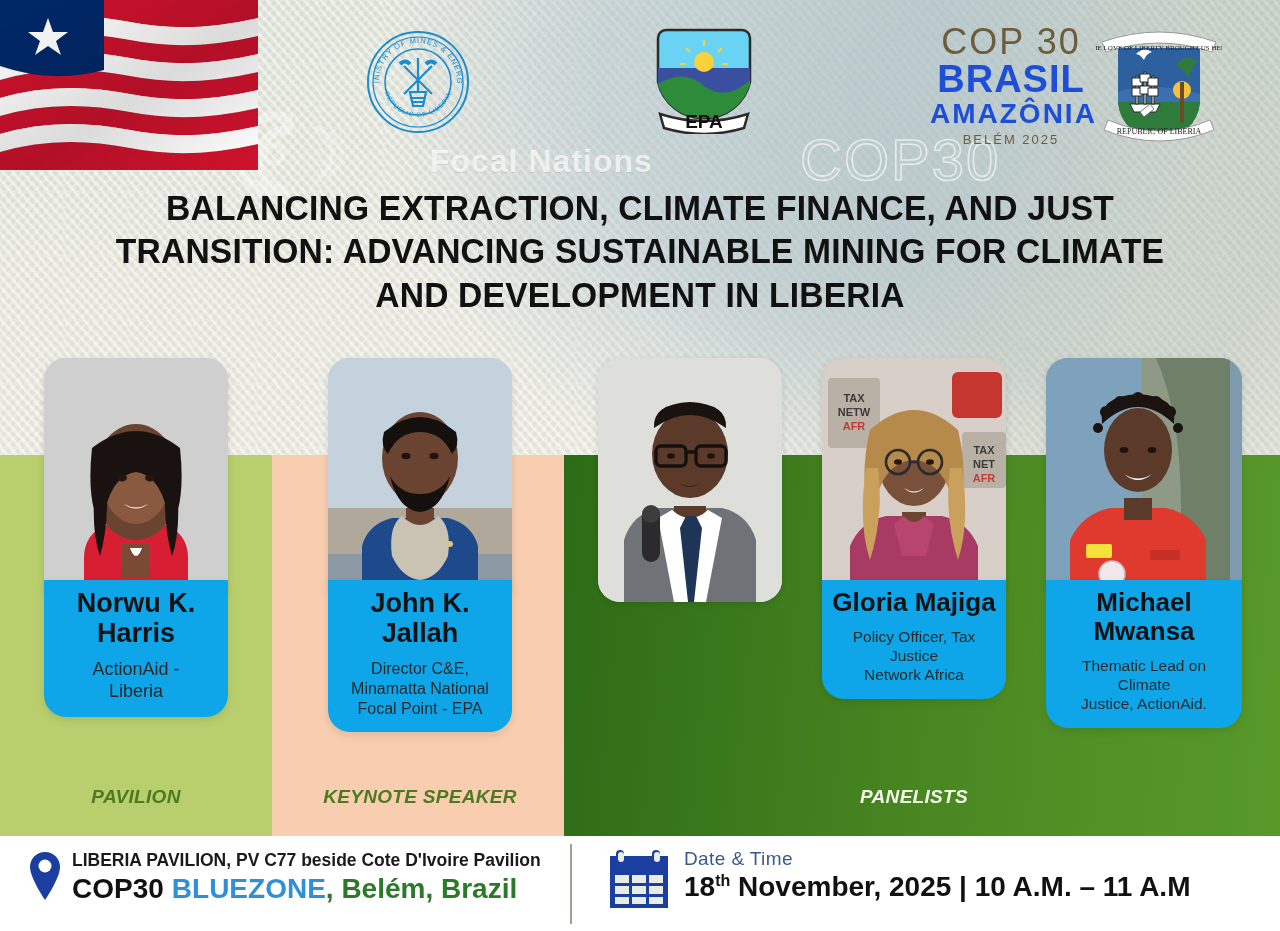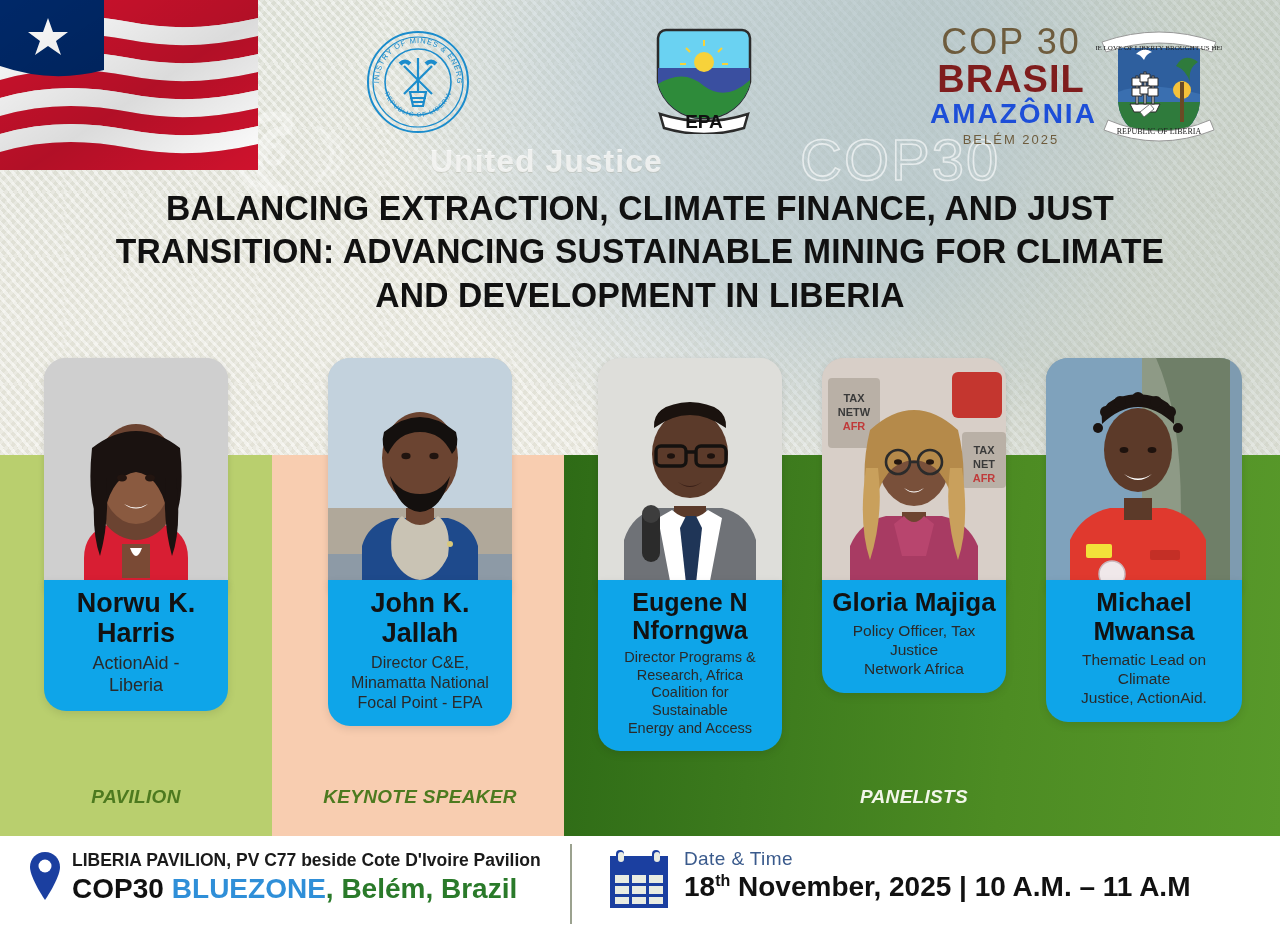--- a/index.html
+++ b/index.html
@@ -48,21 +48,21 @@
     color:transparent;
     -webkit-text-stroke:1.6px rgba(255,255,255,.62);
   }
 
   
   .flag { position:absolute; left:0; top:0; width:258px; height:170px; overflow:hidden; }
   .logo-mme { position:absolute; left:366px; top:30px; width:104px; height:104px; }
   .logo-epa { position:absolute; left:650px; top:22px; width:108px; height:112px; }
   .logo-cop30 { position:absolute; left:930px; top:24px; width:162px; height:122px; text-align:center; }
   .cop30-l1 { font-size:36px; letter-spacing:2px; color:#6e5c3d; font-weight:400; line-height:1; }
-  .cop30-l2 { font-size:38px; font-weight:bold; color:#7f1d1d; letter-spacing:1px; line-height:1.02; }
+  .cop30-l2 { font-size:38px; font-weight:bold; color:#1d4ed8; letter-spacing:1px; line-height:1.02; }
   .cop30-l3 { font-size:28px; font-weight:bold; color:#1d4ed8; letter-spacing:2px; line-height:1.1; }
   .cop30-l4 { font-size:13px; color:#6e5c3d; letter-spacing:2px; margin-top:2px; }
   .logo-coa { position:absolute; left:1096px; top:20px; width:126px; height:126px; }
 
   
   .title {
     position:absolute; left:90px; top:186px; width:1100px;
     text-align:center;
     font-size:35px; font-weight:bold; line-height:1.24;
     letter-spacing:.2px;
@@ -84,21 +84,21 @@
     border-radius:22px; overflow:hidden; position:relative;
     box-shadow:0 2px 6px rgba(0,0,0,.12);
   }
   .info {
     background:#0ea5e9; border-radius:0 0 22px 22px;
     padding:8px 8px 14px; text-align:center;
     margin-top:-22px; position:relative; z-index:2;
     box-shadow:0 3px 8px rgba(0,0,0,.10);
   }
   .info .nm { font-weight:bold; color:#121212; line-height:1.12; }
-  .info .rl { color:#2a2a2a; line-height:1.22; margin-top:5px; }
+  .info .rl { color:#2a2a2a; line-height:1.22; margin-top:11px; }
   .role-tag {
     position:absolute; text-align:center; width:100%;
     font-style:italic; font-weight:bold; letter-spacing:.3px;
   }
   .role-green { color:#4d7a1f; }
   .role-white { color:#f2f6e9; }
 
   
   #card-0 { left:44px; top:358px; width:184px; }
   #card-0 .photo { height:244px; background:#cfcfcf; }
@@ -148,21 +148,21 @@
   <div class="bg-base"></div>
   <div class="bg-weave"></div>
   <div class="bg-photo-blur"></div>
 
   <svg class="wm wm-unfccc" viewBox="0 0 240 100">
     <path d="M92 14 A38 38 0 1 0 92 86 A30 30 0 1 1 92 26 Z" fill="none" stroke="rgba(255,255,255,.85)" stroke-width="9"></path>
     <circle cx="78" cy="50" r="9" fill="none" stroke="rgba(255,255,255,.85)" stroke-width="5"></circle>
     <path d="M120 22 Q152 50 120 78" fill="none" stroke="rgba(255,255,255,.7)" stroke-width="4"></path>
     <path d="M132 28 Q160 50 132 72" fill="none" stroke="rgba(255,255,255,.55)" stroke-width="4"></path>
   </svg>
-  <div class="wm wm-un-text">United Justice</div>
+  <div class="wm wm-un-text">Focal Nations</div>
   <div class="wm wm-cop30">COP30</div>
 
   <div class="flag">
     <svg viewBox="0 0 258 170" width="258" height="170">
       <defs>
         <linearGradient id="shade" x1="0" y1="0" x2="1" y2="1">
           <stop offset="0%" stop-color="rgba(0,0,0,0)"></stop>
           <stop offset="55%" stop-color="rgba(0,0,0,.14)"></stop>
           <stop offset="100%" stop-color="rgba(0,0,0,0)"></stop>
         </linearGradient>
@@ -327,28 +327,20 @@
           <rect x="58" y="88" width="30" height="20" rx="5"></rect>
           <rect x="98" y="88" width="30" height="20" rx="5"></rect>
           <line x1="88" y1="94" x2="98" y2="94"></line>
         </g>
         <ellipse cx="73" cy="98" rx="4" ry="2.8" fill="#1d120e"></ellipse>
         <ellipse cx="113" cy="98" rx="4" ry="2.8" fill="#1d120e"></ellipse>
         <path d="M80 124 q12 10 24 0 q-12 8 -24 0z" fill="#3a2018"></path>
         <rect x="44" y="150" width="18" height="54" rx="9" fill="#2b2b2b"></rect>
         <circle cx="53" cy="156" r="9" fill="#3d3d3d"></circle>
       </svg>
-    </div>
-    <div class="info">
-      <div class="nm">Eugene N Nforngwa</div>
-      <div class="rl" style="white-space:pre-line">Director Programs &amp;
-Research, Africa
-Coalition for
-Sustainable
-Energy and Access</div>
     </div>
   </div>
 
   <div class="card" id="card-3">
     <div class="photo">
       <svg viewBox="0 0 184 244" width="184" height="244">
         <rect width="184" height="244" fill="#d8cfc8"></rect>
         <rect x="6" y="20" width="52" height="70" rx="4" fill="#b9b0a6"></rect>
         <text x="32" y="44" font-size="11" font-weight="bold" text-anchor="middle" fill="#3a3a3a" font-family="Liberation Sans, sans-serif">TAX</text>
         <text x="32" y="58" font-size="11" font-weight="bold" text-anchor="middle" fill="#3a3a3a" font-family="Liberation Sans, sans-serif">NETW</text>

